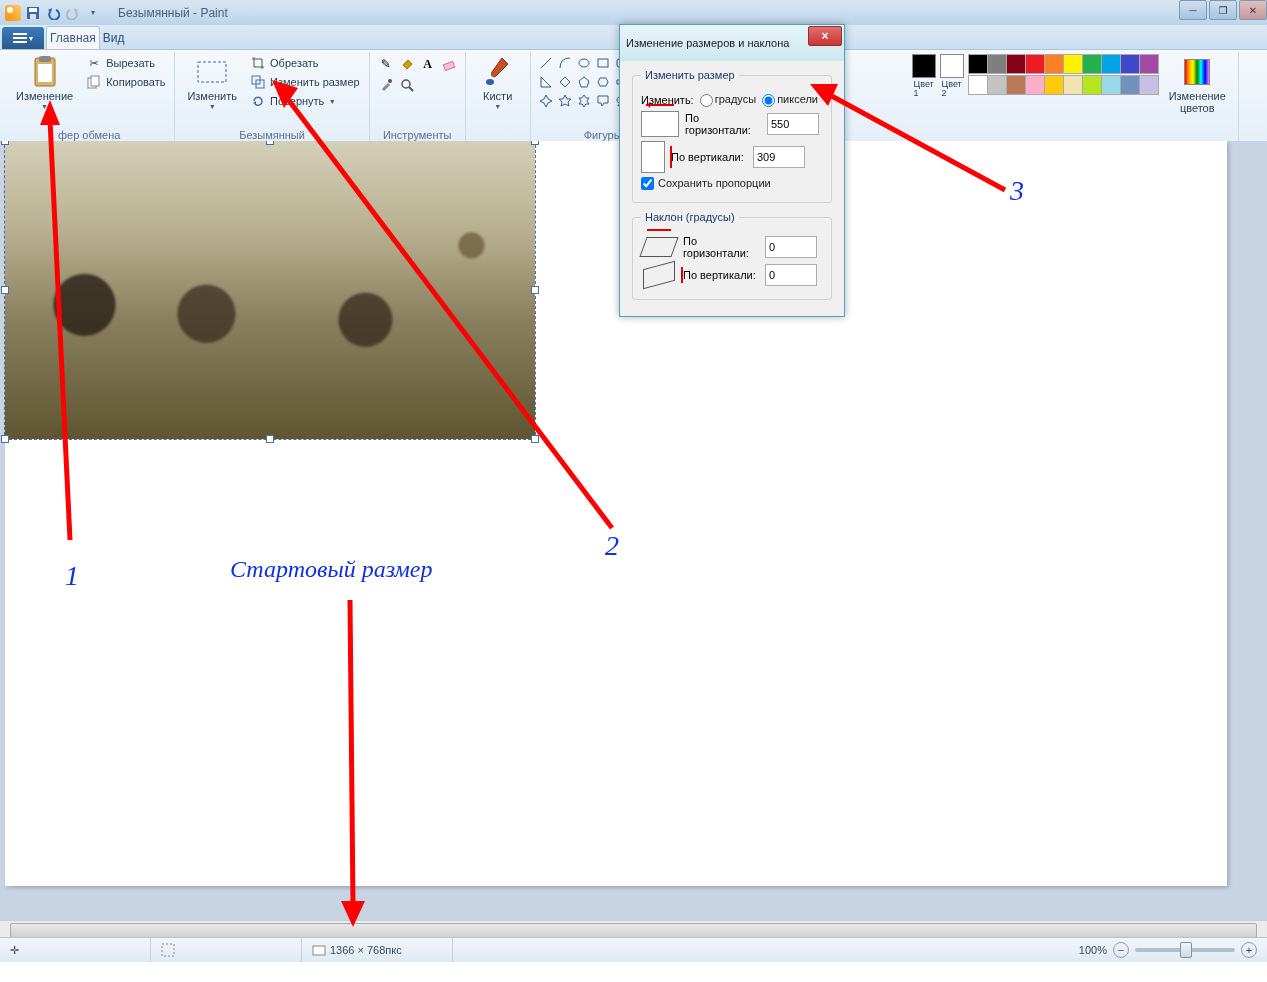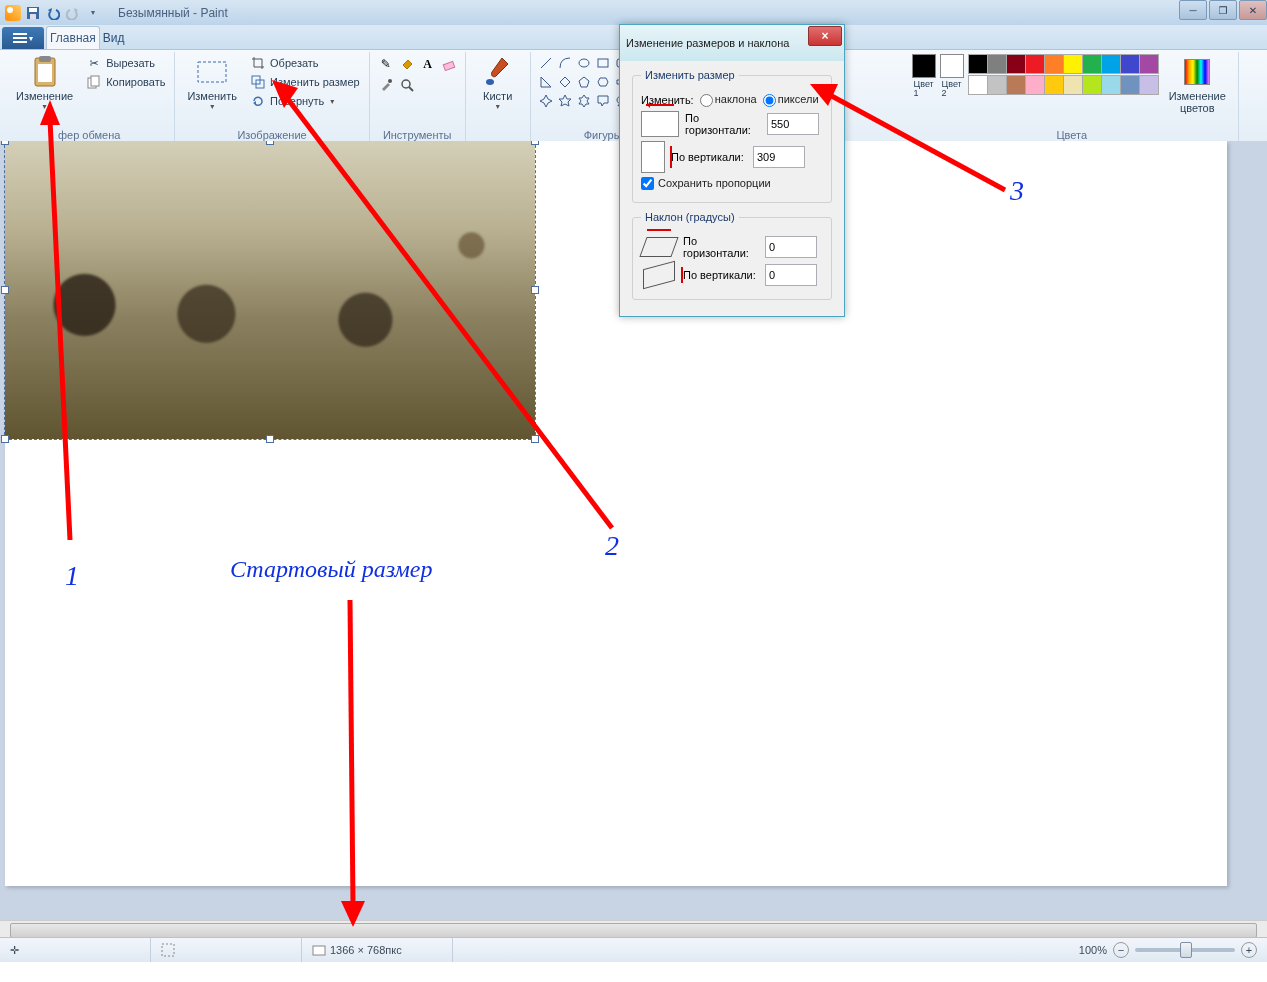--- a/index.html
+++ b/index.html
@@ -206,21 +206,21 @@
               <svg width="14" height="14">
                 <path d="M3 7a4 4 0 1 1 1 3" stroke="#4070b0" fill="none" stroke-width="1.5"></path>
                 <polygon points="2,9 5,7 5,11" fill="#4070b0"></polygon>
               </svg>
             </span>
             <span>Повернуть</span>
             <span style="font-size:8px;color:#555;margin-left:2px">▾</span>
           </div>
       </div>
     </div>
-    <div class="rgroup-label">Изображение</div>
+    <div class="rgroup-label">Безымянный</div>
   </div>
 
   <div class="rgroup">
     <div class="rgroup-body">
       <div class="tool-grid">
         <div class="tool-cell">✎</div>
         <div class="tool-cell">
             <svg width="14" height="14">
               <path d="M3 8l5-5 4 4-5 5z" fill="#d90" stroke="#a70"></path>
             </svg>
@@ -413,21 +413,20 @@
           <div class="color-cell" style="background: rgb(200, 191, 231);"></div>
         </div>
       <div class="big-btn" style="margin-left:6px">
         <div class="big-icon">
             <div style="width:24px;height:24px;background:linear-gradient(90deg,red,orange,yellow,green,cyan,blue,violet);border:1px solid #888"></div>
           </div>
         <span class="btn-label" style="white-space:pre-line">Изменение
 цветов</span>
       </div>
     </div>
-    <div class="rgroup-label">Цвета</div>
   </div>
 </div>
 
 <div class="canvas-area">
   <div class="canvas-page">
     <div class="photo">
       <div class="handle" style="left:-4px;top:-4px"></div>
       <div class="handle" style="left:50%;top:-4px;margin-left:-4px"></div>
       <div class="handle" style="right:-4px;top:-4px"></div>
       <div class="handle" style="left:-4px;top:50%;margin-top:-4px"></div>
@@ -475,21 +474,21 @@
 <div class="dialog">
   <div class="dlg-title">
     <span>Изменение размеров и наклона</span>
     <div class="dlg-close">×</div>
   </div>
   <div class="dlg-body">
     <fieldset class="fieldset">
       <legend class="fs-legend">Изменить размер</legend>
       <div class="row">
         <span>Изменить:</span>
-        <label><input type="radio" name="unit" style=""><span>наклона</span></label>
+        <label><input type="radio" name="unit" style=""><span>градусы</span></label>
         <label><input type="radio" name="unit" checked="" style=""><span>пиксели</span></label>
       </div>
       <div class="row">
         <div class="dim-icon h"></div>
         <span style="width:76px">По горизонтали:</span>
         <input class="dlg-input" value="550" style="">
       </div>
       <div class="row">
         <div class="dim-icon v"></div>
         <span style="width:76px">По вертикали:</span>

